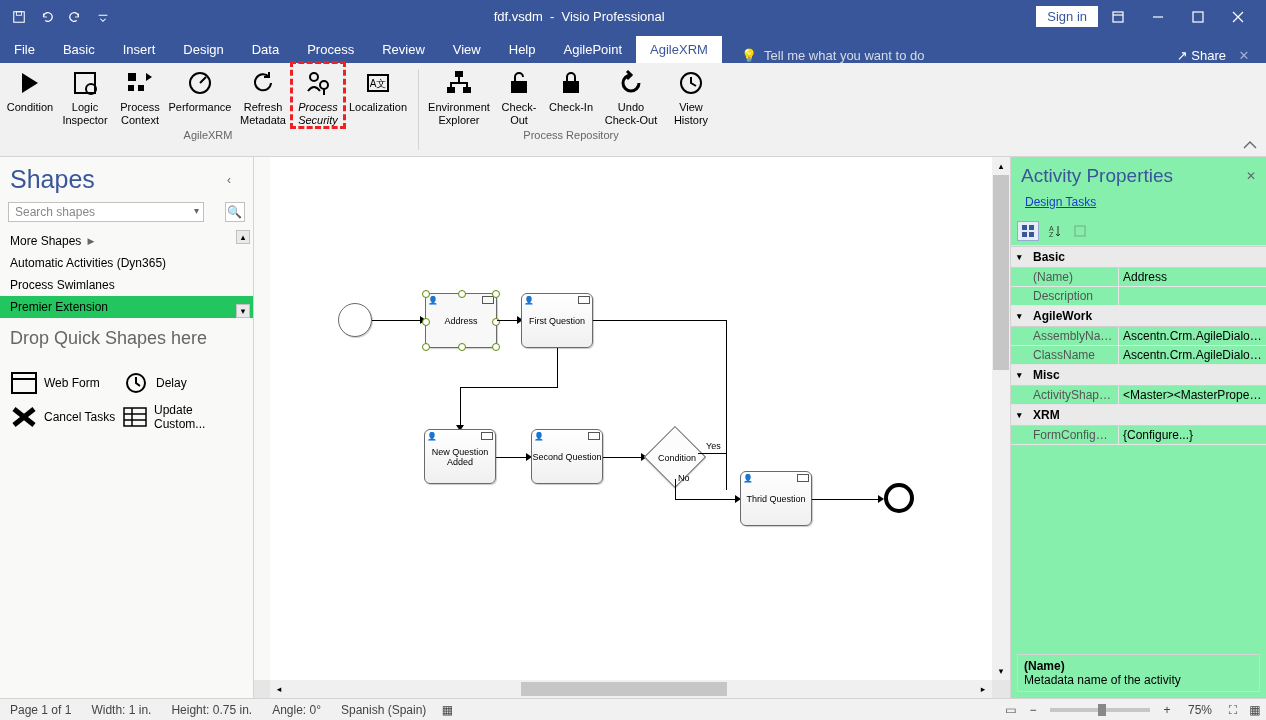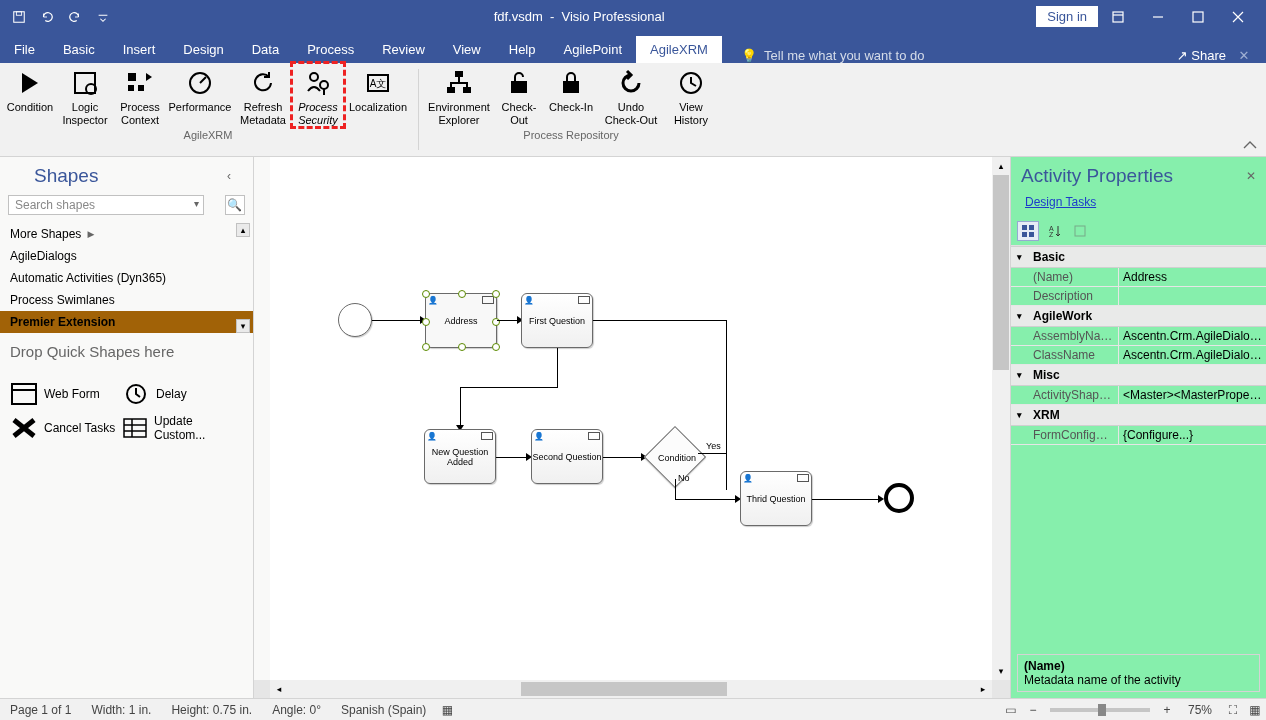--- a/index.html
+++ b/index.html
@@ -39,33 +39,33 @@
 
 .highlight-dashed { position: relative; font-style: italic; }
 .highlight-dashed::before { content:""; position:absolute; inset:-2px; border:3px dashed #E22; pointer-events:none; }
 
 
 .body-area { display: flex; height: calc(720px - 33px - 30px - 94px - 22px); }
 
 
 .shapes-panel { width: 254px; background: #F9F9F8; border-right: 1px solid #D4D4D4; display: flex; flex-direction: column; }
 .shapes-hdr { display: flex; align-items: center; justify-content: space-between; padding: 8px 10px 4px 10px; }
-.shapes-title { font-size: 19px; color: #3A569A; margin-left: 24px; }
+.shapes-title { font-size: 25px; color: #3A569A; }
 .shapes-collapse { width: 16px; cursor: pointer; color: #666; }
 .search-row { display: flex; padding: 4px 8px 8px 8px; gap: 21px; }
 .search-box { flex: 1; border: 1px solid #C1C1C1; background: #fff; padding: 2px 6px; font-size: 12px; position: relative; }
 .search-dd { position: absolute; right: 4px; top: 2px; color: #666; font-size: 10px; }
 .search-go { width: 20px; height: 20px; border: 1px solid #C1C1C1; background: #fff; display:flex; align-items:center; justify-content:center; color:#3A569A; cursor:pointer; }
 .stencil-list { position: relative; }
 .stencil-row { padding: 4px 10px; font-size: 12px; cursor: pointer; display: flex; align-items: center; gap: 6px; }
-.stencil-row.selected { background: #a16207; font-weight: 700; }
+.stencil-row.selected { background: #22c55e; font-weight: 400; }
 .stencil-row .caret { font-size: 9px; color: #666; }
 .scroll-track { position: absolute; right: 2px; top: 0; bottom: 0; width: 16px; display:flex; flex-direction:column; align-items:center; }
 .scroll-btn { width:14px; height:14px; background:#EAEAEA; border:1px solid #C1C1C1; font-size:9px; display:flex; align-items:center; justify-content:center; cursor:pointer; }
-.drop-hint { padding: 10px 10px 18px; color: #666; font-size: 15px; }
+.drop-hint { padding: 10px 10px 18px; color: #666; font-size: 18px; }
 .shape-grid { display: flex; flex-wrap: wrap; padding: 0 8px; }
 .shape-item { width: 112px; display: flex; align-items: center; gap: 6px; padding: 4px 2px; font-size: 12px; cursor: pointer; }
 .shape-icon { width: 28px; height: 24px; display:flex; align-items:center; justify-content:center; }
 
 
 .canvas-wrap { flex: 1; position: relative; background: #E6E6E6; }
 .vruler { position:absolute; left:0; top:0; width:16px; height:calc(100% - 18px); background:#F9F9F8; }
 .canvas { position:absolute; left:16px; right:18px; top:0; bottom:18px; background:#fff; overflow:hidden; }
 .hscroll { position:absolute; left:16px; right:18px; bottom:0; height:18px; background:#F0F0F0; display:flex; align-items:center; }
 .hscroll .sb-btn { width:18px; height:16px; background:#F0F0F0; display:flex; align-items:center; justify-content:center; cursor:pointer; font-size:9px; }
@@ -351,21 +351,20 @@
       </div>
       <div class="search-go">
         <span>🔍</span>
       </div>
     </div>
     <div class="stencil-list">
       <div class="stencil-row">
         <span>More Shapes</span>
           <span class="caret">▶</span>
       </div>
-      <div class="stencil-row">AgileDialogs</div>
       <div class="stencil-row">Automatic Activities (Dyn365)</div>
       <div class="stencil-row">Process Swimlanes</div>
       <div class="stencil-row selected">Premier Extension</div>
       <div class="scroll-track">
         <div class="scroll-btn">▴</div>
         <div style="flex:1"></div>
         <div class="scroll-btn">▾</div>
       </div>
     </div>
     <div class="drop-hint">Drop Quick Shapes here</div>

